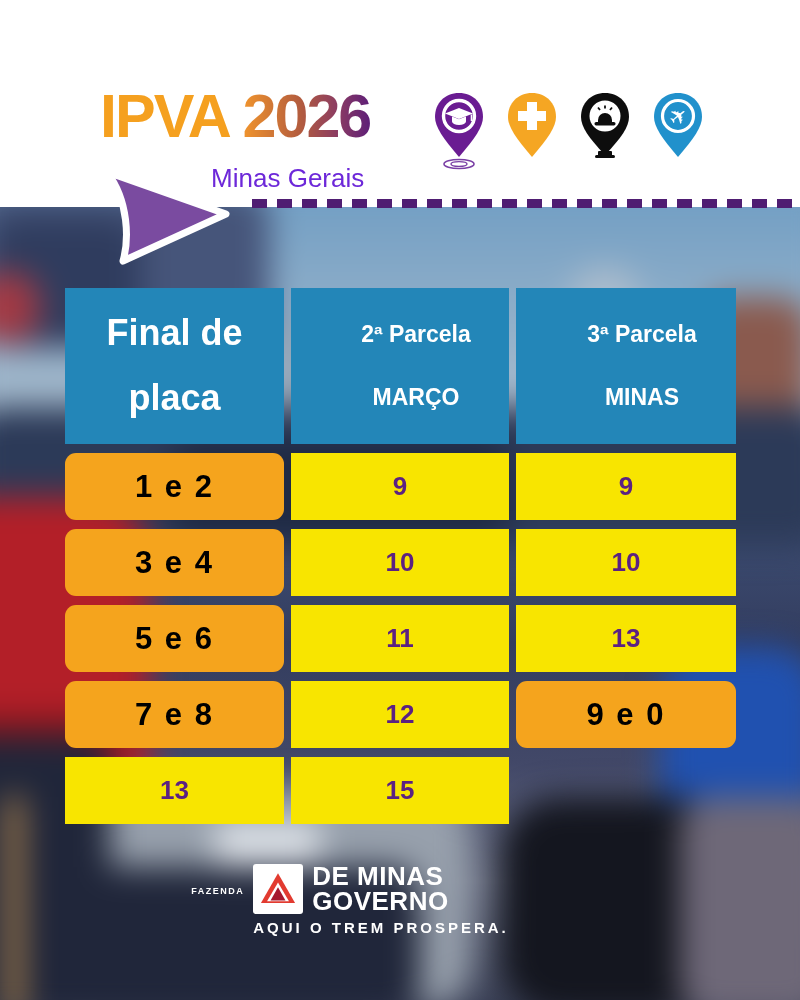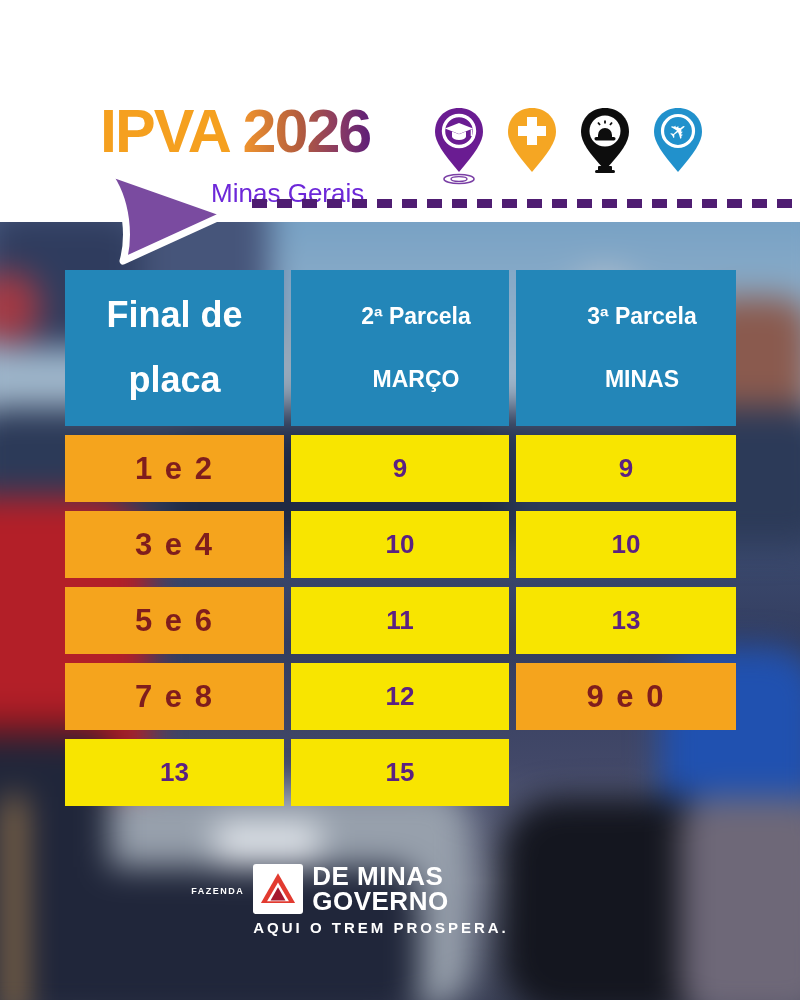--- a/index.html
+++ b/index.html
@@ -33,21 +33,21 @@
   .b-bluecar    { left:690px;top:470px;width:160px; height:200px; background:#2051b0; border-radius:50px; }
   .b-graycar    { left:30px; top:610px;width:470px; height:220px; background:#97a0ac; border-radius:40px; }
   .b-carwin     { left:90px; top:690px;width:360px; height:150px; background:#20263a; }
   .b-plate      { left:245px;top:645px;width:105px; height:45px;  background:#dde2e8; border-radius:8px; }
   .b-wheel      { left:530px;top:620px;width:240px; height:220px; background:#14161f; border-radius:60px; }
   .b-wall-right { left:710px;top:620px;width:150px; height:220px; background:#6e6878; }
   .b-darkleft   { left:-40px;top:560px;width:180px; height:280px; background:#20263a; }
   .b-pole       { left:36px; top:620px;width:16px;  height:220px; background:#c09050; border-radius:0; }
 
   
-  .topband { position:absolute; left:0; top:15px; width:800px; height:207px; background:#ffffff; z-index:2; }
+  .topband { position:absolute; left:0; top:0; width:800px; height:207px; background:#ffffff; z-index:2; }
 
   .title-block { position:absolute; left:100px; top:86px; }
   .title { font-size:61px; font-weight:bold; letter-spacing:-2px; line-height:1; white-space:nowrap; }
   .title .brand { color:#f5a01f; }
   .title .year  {
     background:linear-gradient(90deg,#f0942d 0%, #b35c3e 45%, #8a3b63 75%, #5e1f78 100%);
     -webkit-background-clip:text; background-clip:text; color:transparent;
   }
   .subtitle { text-align:right; font-size:26px; color:#6d28d9; margin-top:16px; padding-right:6px; }
 
@@ -56,29 +56,29 @@
 
   
   .dashes {
     position:absolute; left:252px; top:199px; width:548px; height:9px; z-index:3;
     background:repeating-linear-gradient(90deg,#4f1d72 0 15px, transparent 15px 25px);
   }
   .arrow { position:absolute; left:95px; top:163px; z-index:4; }
 
   
   .grid {
-    position:absolute; left:65px; top:270px; z-index:3;
+    position:absolute; left:65px; top:288px; z-index:3;
     display:grid; grid-template-columns:219px 218px 220px;
     grid-template-rows:156px repeat(5,67px); gap:9px 7px;
   }
   .cell { display:flex; align-items:center; justify-content:center; text-align:center; }
   .c-head { background:#2386b8; color:#ffffff; font-weight:bold;padding-left:32px; }
   .c-plate-head { font-size:36px; line-height:1.8; padding:0 30px; }
   .c-month-head { flex-direction:column; gap:36px; font-size:23px; }
-  .c-plate { background:#f5a41d; color:#7f1d1d; font-weight:bold; font-size:31px; letter-spacing:2px; }
+  .c-plate { background:#f5a41d; color:#000000; font-weight:bold; font-size:31px; letter-spacing:2px;border-radius:11px; }
   .c-val   { background:#f8e500; color:#5b2182; font-weight:bold; font-size:26px; }
 
   
   .footer {
     position:absolute; left:0; top:864px; width:676px; z-index:3;
     display:flex; justify-content:center; padding-left:24px;
   }
   .fazenda { color:#ffffff; font-size:9px; font-weight:bold; letter-spacing:1.5px; margin:22px 9px 0 0; }
   .lockup-top { display:flex; align-items:center; }
   .mg-logo { width:50px; height:50px; background:#ffffff; border-radius:3px; display:flex; align-items:center; justify-content:center; margin-right:9px; }

